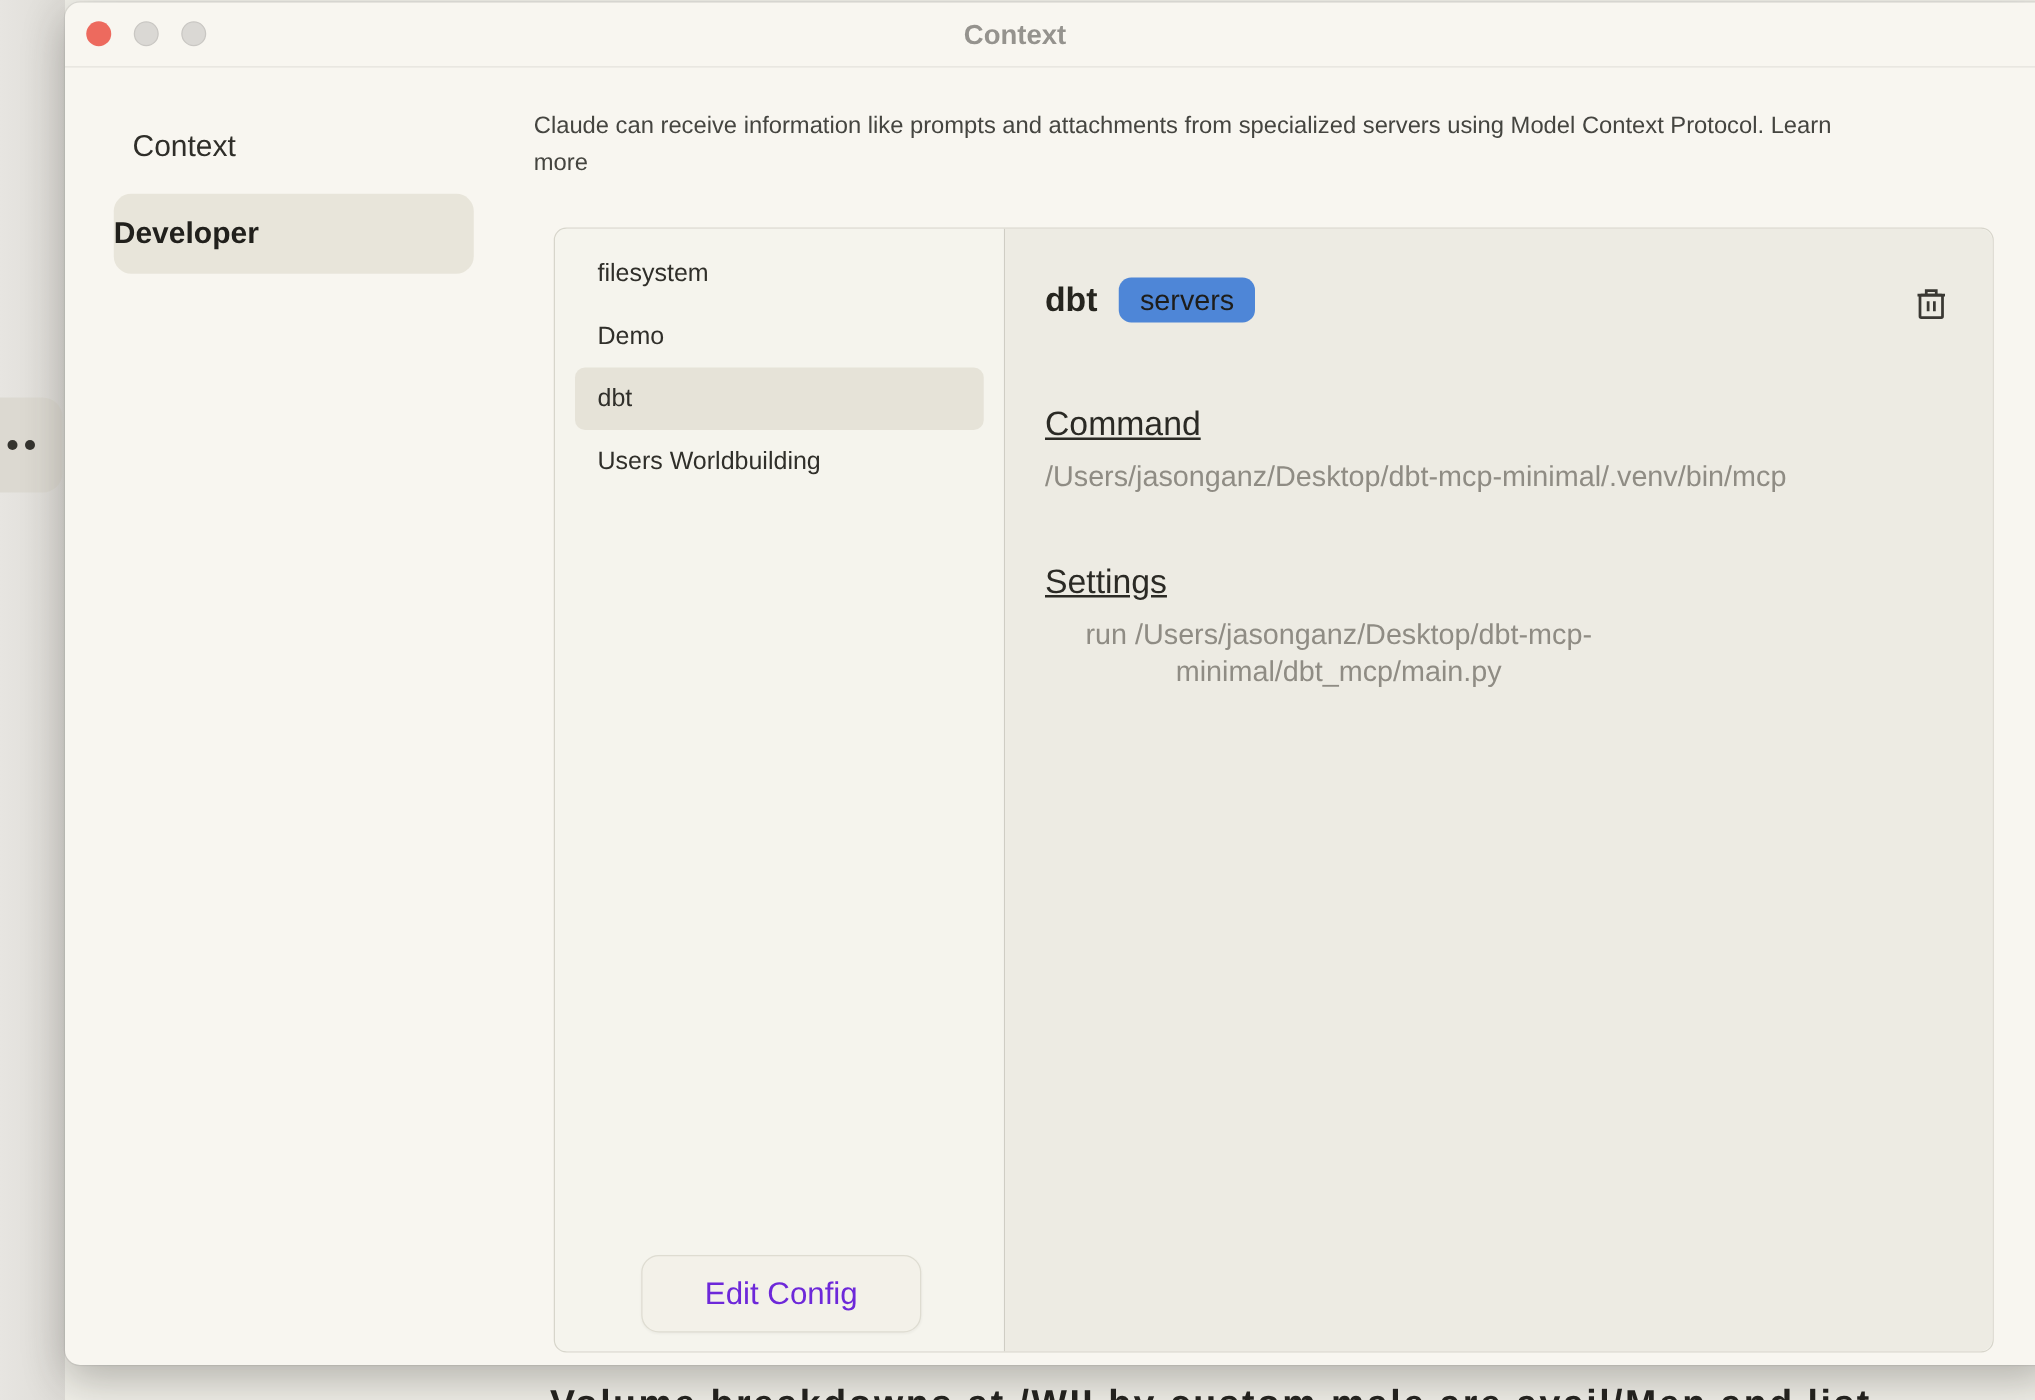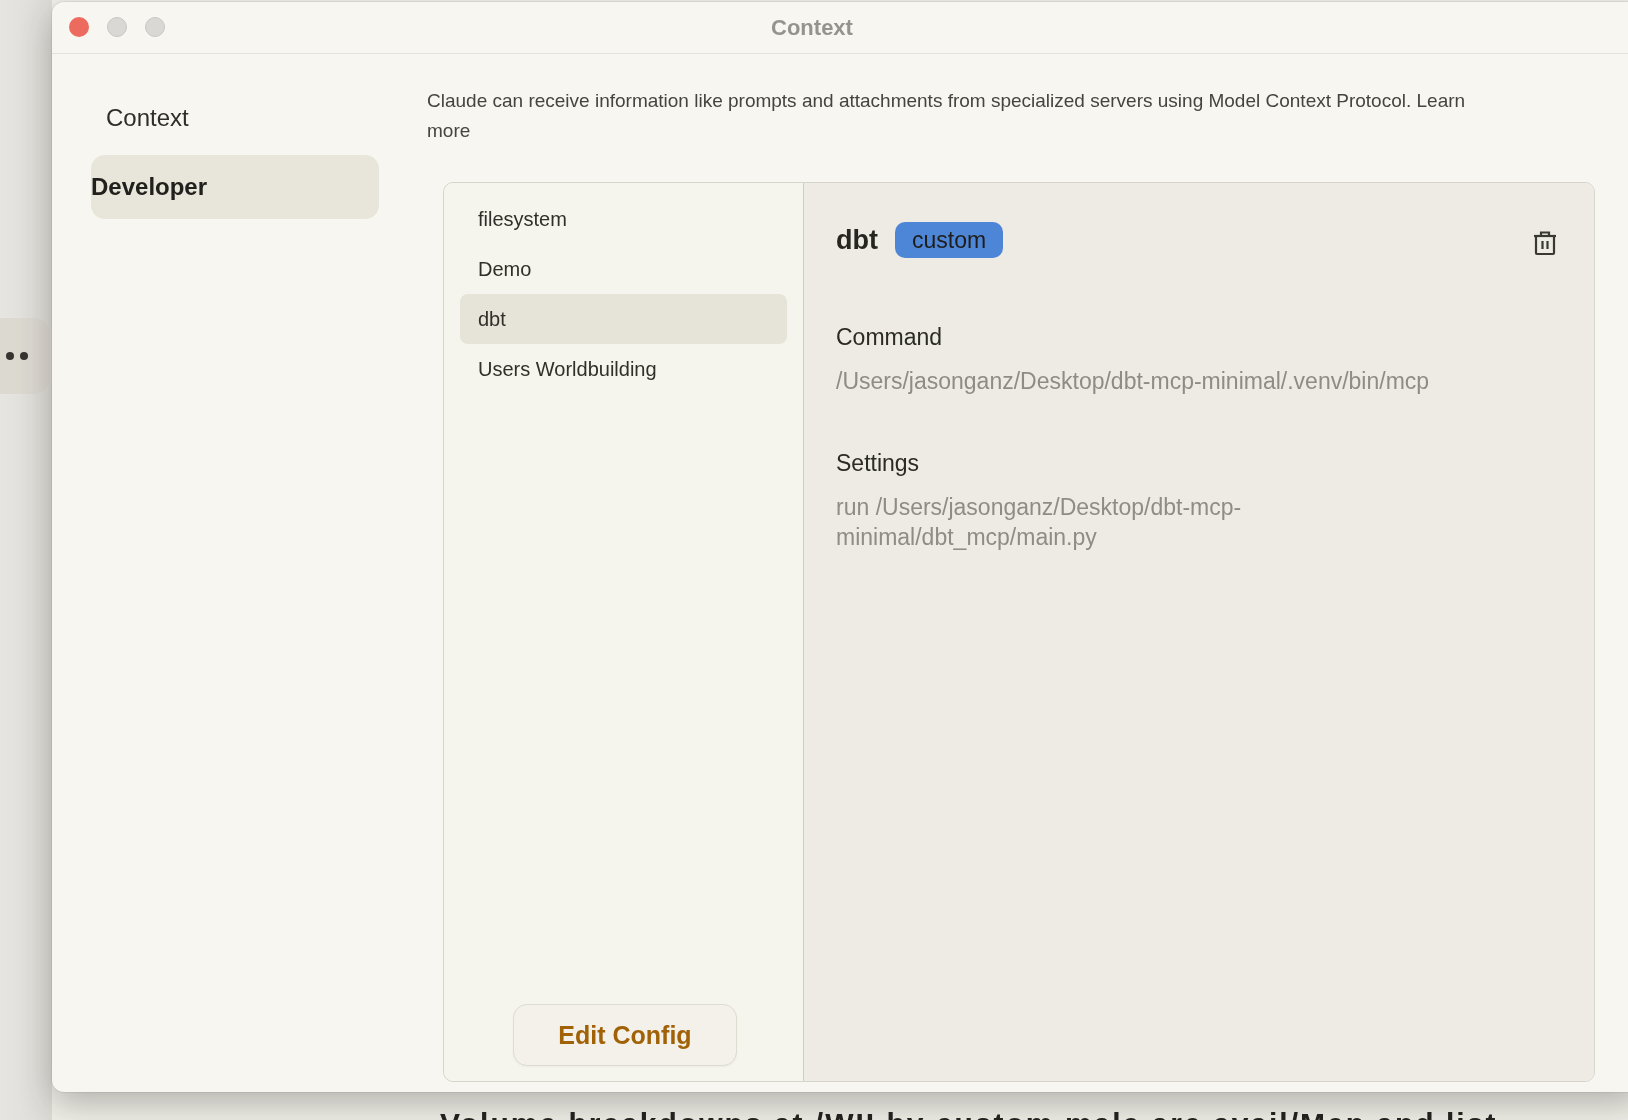--- a/index.html
+++ b/index.html
@@ -86,46 +86,46 @@
   }
   .server-row {
     position:relative; margin:0 16px; height:50px; line-height:50px;
     border-radius:8px; font-size:20px; color:#302f2a; padding-left:18px;
   }
   .server-row.selected { background:#e6e3d8; }
   .edit-config-btn {
     position:absolute; left:69px; top:821px; width:224px; height:62px;
     border-radius:14px; background:#f3f1e9; border:1px solid #dedcd1;
     box-shadow:0 1px 2px rgba(0,0,0,0.04);
-    font-family:inherit; font-size:25px; font-weight:700; color:#a16207;
+    font-family:inherit; font-size:25px; font-weight:400; color:#6d28d9;
     cursor:pointer;
   }
 
   .server-detail {
     position:absolute; left:359px; top:0; bottom:0; right:0;
     background:#edebe3; border-left:1.5px solid #cfcdc4;
     border-radius:0 10px 10px 0;
   }
   .detail-header { position:absolute; left:32px; top:38px; height:38px; display:flex; align-items:center; }
   .detail-name { font-size:27px; font-weight:700; color:#26251f; }
   .status-badge {
     margin-left:17px; height:36px; line-height:36px; padding:0 17px;
     border-radius:10px; background:#4e86d7; font-size:23px; color:#1e1d1a;
   }
   .trash-btn {
     position:absolute; right:36px; top:46px; width:26px; height:28px;
     background:none; border:none; cursor:pointer; padding:0;
   }
 
-  .section-label { position:absolute; left:32px; font-size:23px; color:#2b2a25; }
+  .section-label { position:absolute; left:32px; font-size:27px; color:#2b2a25;text-decoration:underline; }
   .section-value { position:absolute; left:32px; font-size:23px; line-height:30px; color:#8f8c84; }
   .cmd-label  { top:141px; }
   .cmd-value  { top:183px; width:700px; white-space:nowrap; }
   .args-label { top:267px; }
-  .args-value { top:309px; max-width:470px; overflow-wrap:break-word; }
+  .args-value { top:309px; max-width:470px; overflow-wrap:break-word;text-align:center; }
 </style>
 </head>
 <body>
 
 <div class="screen">
 
   <div class="left-strip">
     <div class="dots-chip">
       <span class="dot d1"></span>
       <span class="dot d2"></span>
@@ -156,21 +156,21 @@
         <div class="server-row">filesystem</div>
         <div class="server-row">Demo</div>
         <div class="server-row selected">dbt</div>
         <div class="server-row">Users Worldbuilding</div>
         <button class="edit-config-btn">Edit Config</button>
       </div>
 
       <div class="server-detail">
         <div class="detail-header">
           <span class="detail-name">dbt</span>
-          <span class="status-badge" style="background: rgb(78, 134, 215);">custom</span>
+          <span class="status-badge" style="background: rgb(78, 134, 215);">servers</span>
         </div>
 
         <button class="trash-btn">
           <svg width="26" height="28" viewBox="0 0 26 28">
             <g fill="none" stroke="#3a3833" stroke-width="2.2">
               <rect x="4" y="7" width="18" height="18" rx="1"></rect>
               <path d="M2 7 H24"></path>
               <path d="M9 7 V3.5 H17 V7"></path>
               <path d="M10.5 12 V20"></path>
               <path d="M15.5 12 V20"></path>

